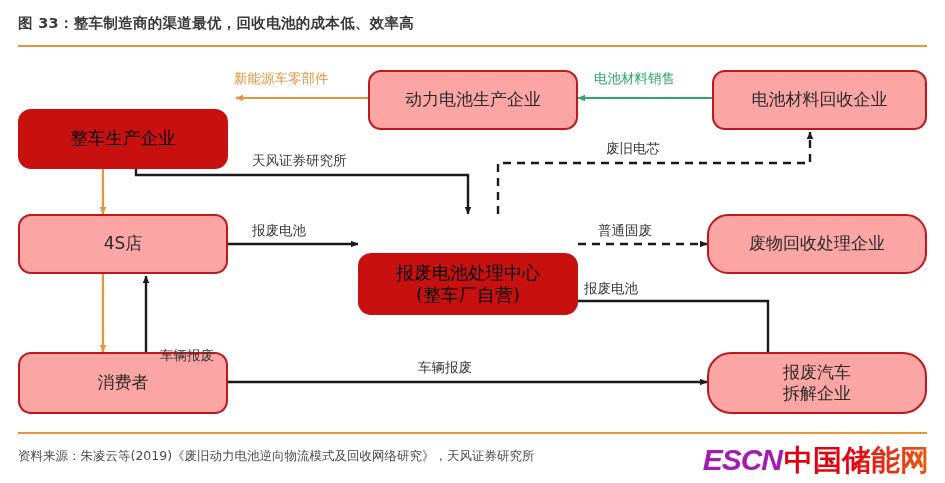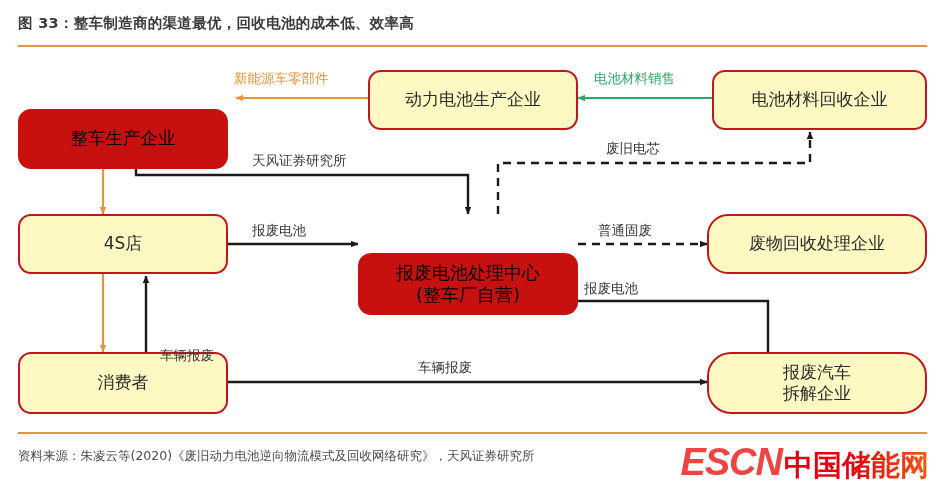--- a/index.html
+++ b/index.html
@@ -58,24 +58,24 @@
     white-space: nowrap;
   }
   #escn-logo {
     position: absolute;
     right: 16px; top: 441px;
     display: flex;
     align-items: baseline;
     white-space: nowrap;
   }
   #escn-mark {
-    font-size: 38px;
+    font-size: 30px;
     font-weight: bold;
     font-style: italic;
-    color: #ef4444;
+    color: #a21caf;
     letter-spacing: -1px;
     font-family: "Liberation Sans", sans-serif;
   }
   #escn-cn {
     font-size: 29px;
     font-weight: bold;
     margin-left: 2px;
     background: linear-gradient(90deg, #E2000F 0%, #E2000F 45%, #EE5A10 100%);
     -webkit-background-clip: text;
     background-clip: text;
@@ -101,21 +101,21 @@
     box-sizing: border-box;
     border-radius: 13px;
     display: flex;
     align-items: center;
     justify-content: center;
     text-align: center;
     line-height: 1.25;
     z-index: 4;
   }
   .node.outline {
-    background: #fef9c3;
+    background: #fca5a5;
     border: 2.4px solid #C0171C;
     color: #2b2b2b;
     font-size: 17px;
   }
   .node.filled {
     background: #C8100E;
     border: 2.4px solid #C8100E;
     color: #000000;
     font-size: 17.5px;
     margin-top: 39px;
@@ -259,19 +259,19 @@
 
     <div class="elabel" style="left:598px; top:170px;">普通固废</div>
 
     <div class="elabel" style="left:584px; top:228px;">报废电池</div>
 
     <div class="elabel" style="left:418px; top:307px;">车辆报废</div>
 
   </div>
 
   <div id="footer-rule"></div>
-  <div id="source-note">资料来源：朱凌云等(2020)《废旧动力电池逆向物流模式及回收网络研究》，天风证券研究所</div>
+  <div id="source-note">资料来源：朱凌云等(2019)《废旧动力电池逆向物流模式及回收网络研究》，天风证券研究所</div>
   <div id="escn-logo">
     <span id="escn-mark">ESCN</span>
     <span id="escn-cn">中国储能网</span>
   </div>
 
 </div>
 
 </body></html>

